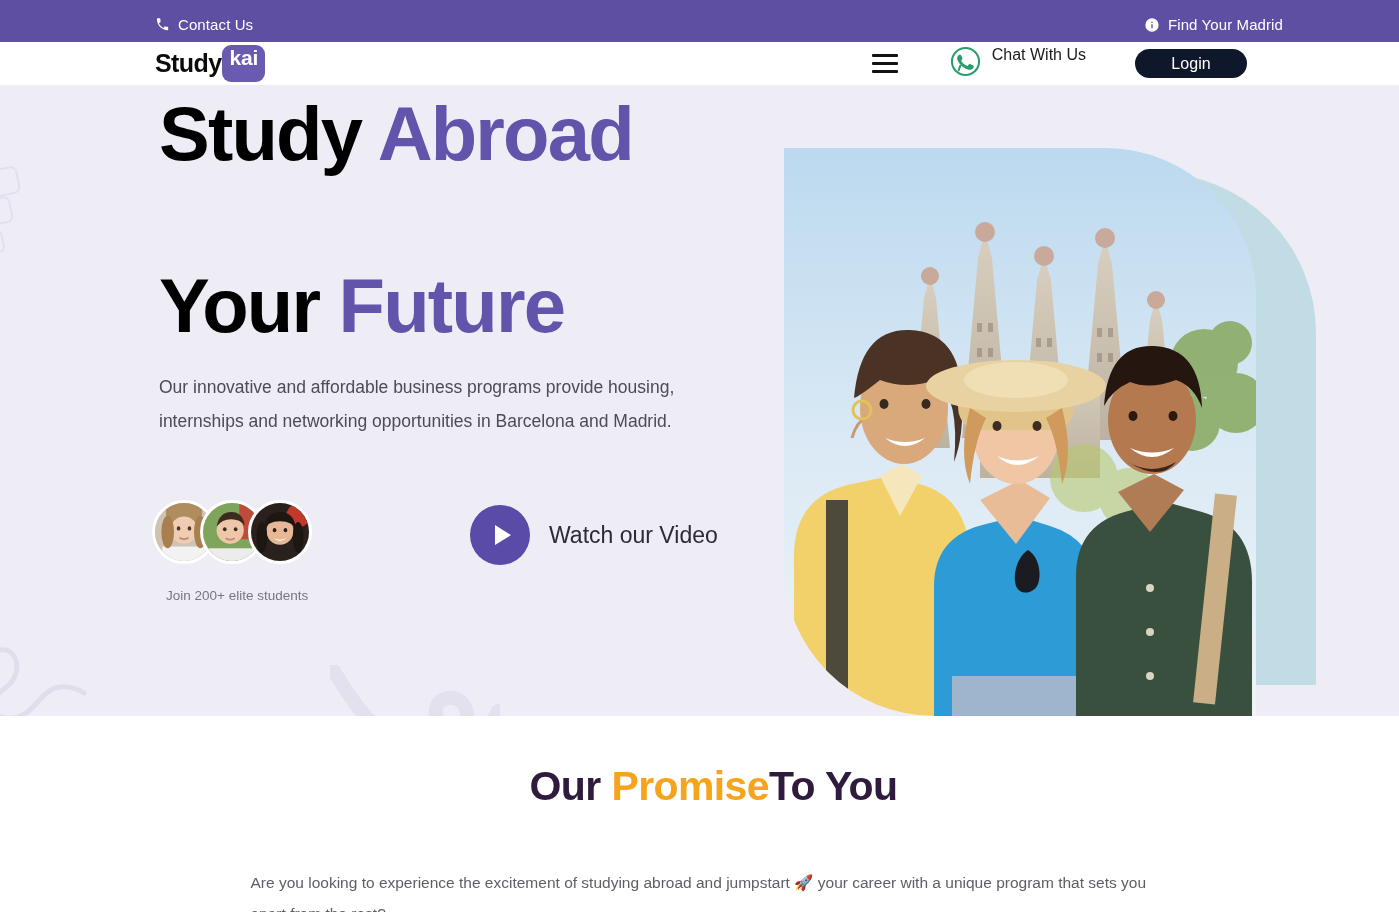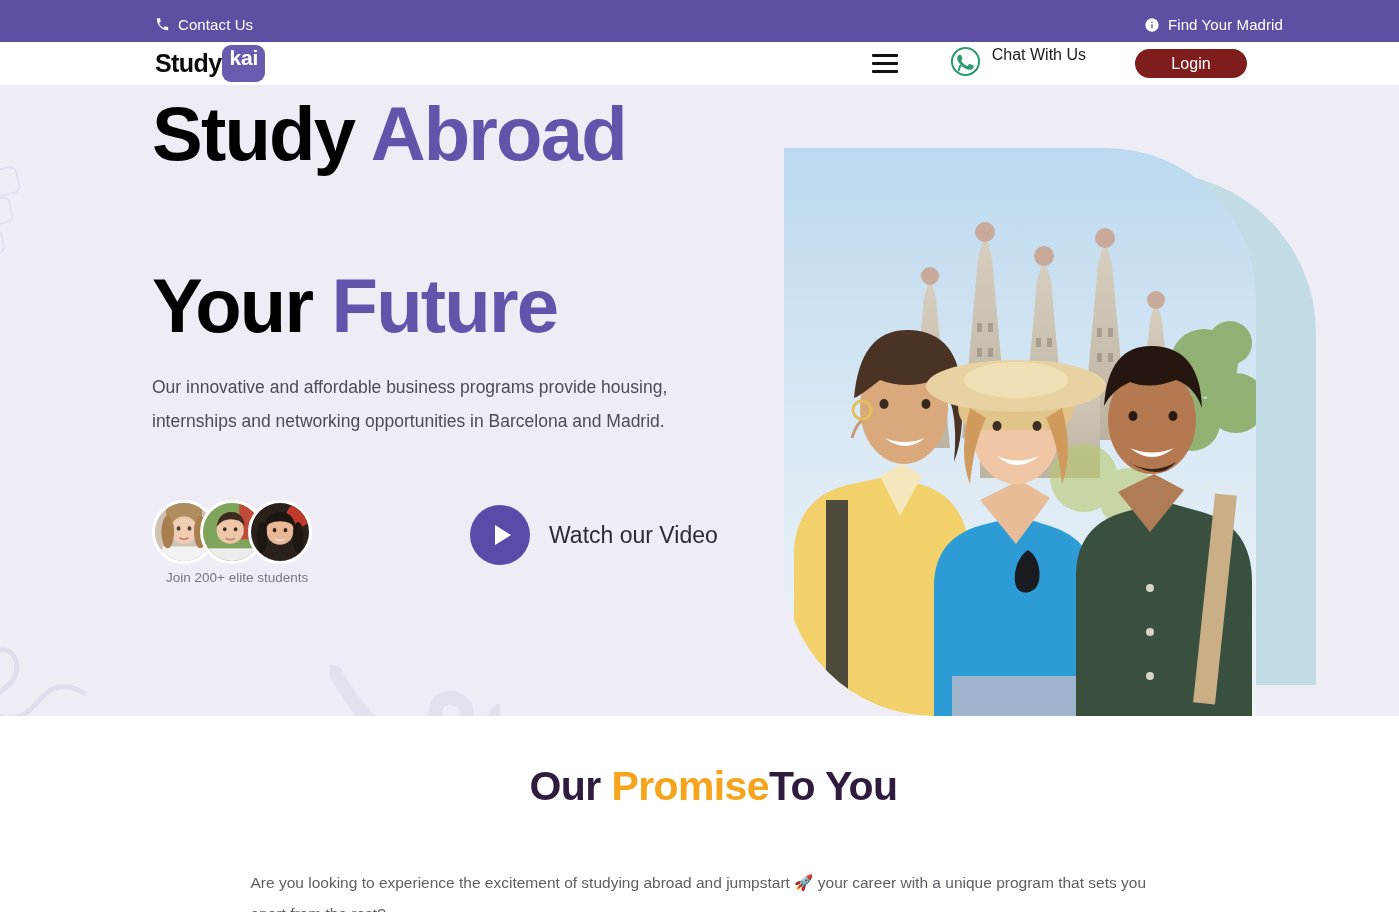--- a/index.html
+++ b/index.html
@@ -88,21 +88,21 @@
     display: flex;
     gap: 11px;
     cursor: pointer;
     margin-right: 49px;
   }
   .chat-label {
     font-size: 16px;
     color: #1b1b1b;
   }
   .login-btn {
-    background: #7f1d1d;
+    background: #0f172a;
     color: #ffffff;
     border: none;
     border-radius: 17px;
     width: 112px;
     height: 29px;
     font-size: 16px;
     font-family: "Liberation Sans", sans-serif;
     cursor: pointer;
     letter-spacing: .1px;
   }
@@ -128,21 +128,21 @@
   .deco-squiggle { position: absolute; pointer-events: none; }
   .sq-left  { left: -12px;  top: 552px; }
   .sq-right { left: 330px;  top: 580px; }
 
   .hero-inner {
     position: relative;
     height: 100%;
     z-index: 2;
   }
 
-  .hero-copy { position: absolute; left: 152px; top: 6px; width: 640px; }
+  .hero-copy { position: absolute; left: 159px; top: 6px; width: 640px; }
 
   .hero-title {
     font-size: 76px;
     line-height: 86px;
     font-weight: bold;
     color: #000000;
     letter-spacing: -1.8px;
   }
   .hero-title .accent { color: #6154AA; }
 
@@ -169,21 +169,21 @@
     border-radius: 50%;
     border: 3px solid #ffffff;
     margin-left: -16px;
     overflow: hidden;
     position: relative;
     background: #d9d3cc;
   }
   .avatar:first-child { margin-left: 0; }
   .avatar svg { display: block; width: 100%; height: 100%; }
   .avatars-caption {
-    margin-top: 6px;
+    margin-top: 24px;
     margin-left: 14px;
     font-size: 13.5px;
     color: #76767f;
   }
   .video-cta {
     display: flex;
     align-items: center;
     gap: 19px;
     margin-left: 18px;
     margin-top: 5px;

